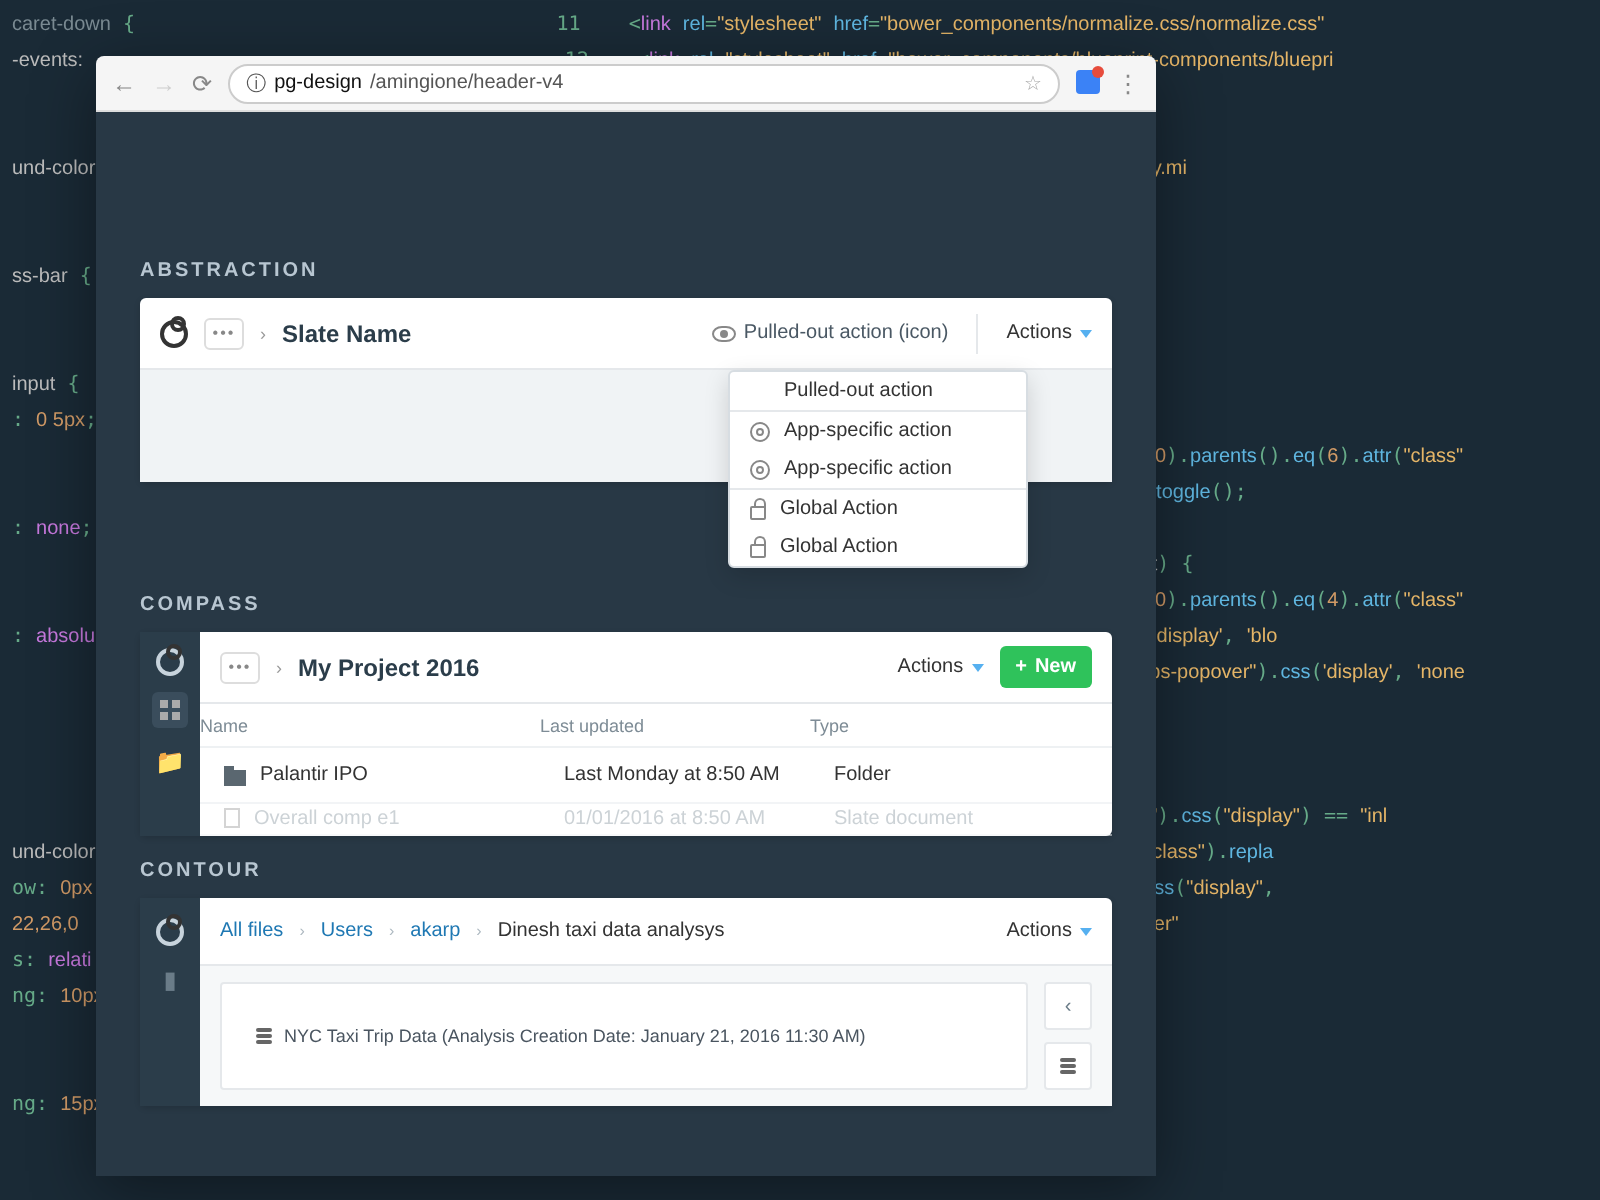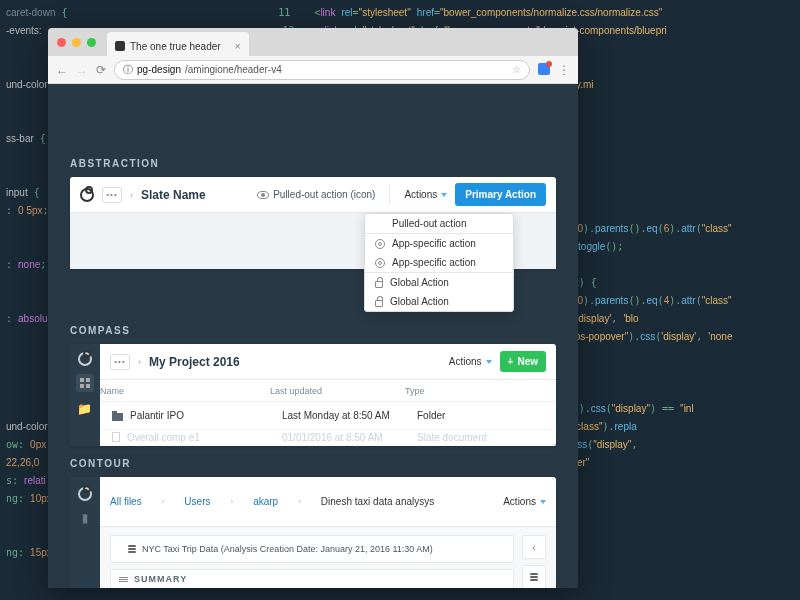--- a/index.html
+++ b/index.html
@@ -72,21 +72,21 @@
 .cp-row{height:28px;padding:0 12px;font-size:10px;color:#333;border-bottom:1px solid #f2f4f6}
 .cp-row.dim{color:#9aa6ae}
 .ico-folder{width:11px;height:8px;background:#5a6770;position:relative;margin-right:7px}
 .ico-folder:before{content:"";position:absolute;top:-2px;left:0;width:5px;height:2px;background:#5a6770}
 .ico-doc{width:8px;height:10px;border:1px solid #aaa;margin-right:7px}
 
 
 .ct{display:flex}
 .ct-side{width:30px;background:#2b3d4a;display:flex;flex-direction:column;align-items:center;padding-top:10px;gap:10px;color:#6a7c88}
 .ct-main{flex:1}
-.ct-head{height:50px;padding:0 10px;gap:20px;border-bottom:1px solid #e5e8eb;font-size:10px}
+.ct-head{height:34px;padding:0 10px;gap:8px;border-bottom:1px solid #e5e8eb;font-size:10px}
 .crumb{color:#1f78b3}
 .crumb.cur{color:#333;font-weight:500}
 .gt{color:#aeb9c1;font-size:8px}
 .ct-body{padding:8px 10px;background:#f6f8f9;display:flex;gap:8px}
 .ct-col{flex:1;background:#fff;border:1px solid #e5e8eb;border-radius:2px;padding:7px 17px;font-size:9px;color:#4a5560;display:flex;align-items:center;gap:6px}
 .ct-aside{width:24px;display:flex;flex-direction:column;gap:6px}
 .ct-aside .sq{height:24px;border:1px solid #e5e8eb;border-radius:2px;background:#fff;display:flex;align-items:center;justify-content:center;color:#6a7c88;font-size:10px}
 .ico-db{width:8px;display:flex;flex-direction:column;gap:1px}
 .ico-db span{height:2px;background:#666;border-radius:2px}
 .sep-box{height:20px;border:1px solid #e5e8eb;border-radius:2px;background:#fff;padding:3px 8px;font-size:9px;color:#5b6a73;font-weight:700;letter-spacing:1px;display:flex;align-items:center;gap:6px;margin-top:6px}
@@ -121,30 +121,20 @@
 <span class="pl">und-color:</span>                                                        ass = $(obj).<span class="fn">parents</span>().<span class="fn">eq</span>(<span class="num">3</span>).<span class="fn">attr</span>(<span class="str">"class"</span>).<span class="fn">repla</span>
 ow: <span class="num">0px</span>                                                           Class + <span class="str">" .breadcrumbs-popover"</span>).<span class="fn">css</span>(<span class="str">"display"</span>,
 <span class="num">22,26,0</span>                                                           parentClass + <span class="str">" .breadcrumbs-popover"</span>
 s: <span class="kw">relati</span>
 ng: <span class="num">10px</span>
                                                                                <span class="fn">unction</span>(<span class="pl">event</span>) {
                                                                                <span class="str">isplay'</span>, <span class="str">'none'</span>);
 ng: <span class="num">15px</span>                                                          <span class="str">'.saved"</span>).<span class="fn">css</span>(<span class="str">'display'</span>, <span class="str">'table-cell'</span>);</div>
 
 <div class="browser">
-  <div class="tabbar">
-    <div class="dot r"></div>
-    <div class="dot y"></div>
-    <div class="dot g"></div>
-    <div class="tab">
-      <span class="favicon"></span>
-      <span>The one true header</span>
-      <span class="x">×</span>
-    </div>
-  </div>
   <div class="addr">
     <span class="nav-ico">←</span>
     <span class="nav-ico" style="opacity:.35">→</span>
     <span class="nav-ico">⟳</span>
     <div class="url">
       <span>ⓘ</span>
       <span class="host">pg-design</span>
         <span>/amingione/header-v4</span>
       <span style="margin-left:auto;color:#aaa">☆</span>
     </div>
@@ -168,21 +158,20 @@
         <span class="spacer"></span>
         <span class="linkish">
             <span class="icon-eye"></span>
             <span>Pulled-out action (icon)</span>
           </span>
         <span class="divider"></span>
         <span class="dd-lbl">
             <span>Actions</span>
             <span class="caret"></span>
           </span>
-        <span class="btn-primary">Primary Action</span>
       </div>
       <div class="ab-body"></div>
       <div class="dropdown" style="left:294px;top:36px">
         <div class="item">
             <span style="width:10px"></span>
             <span>Pulled-out action</span>
           </div>
         <div class="sep"></div>
         <div class="item">
             <span class="ico ico-gear"></span>
@@ -274,28 +263,20 @@
         <div class="ct-body">
           <div style="flex:1;display:flex;flex-direction:column">
             <div class="ct-col">
               <span class="ico-db">
                   <span></span>
                   <span></span>
                   <span></span>
                 </span>
               <span>NYC Taxi Trip Data (Analysis Creation Date: January 21, 2016 11:30 AM)</span>
             </div>
-            <div class="sep-box">
-              <span class="h">
-                  <span></span>
-                  <span></span>
-                  <span></span>
-                </span>
-              <span>SUMMARY</span>
-            </div>
           </div>
           <div class="ct-aside">
             <div class="sq">‹</div>
             <div class="sq">
                 <span class="ico-db">
                   <span></span>
                   <span></span>
                   <span></span>
                 </span>
               </div>

